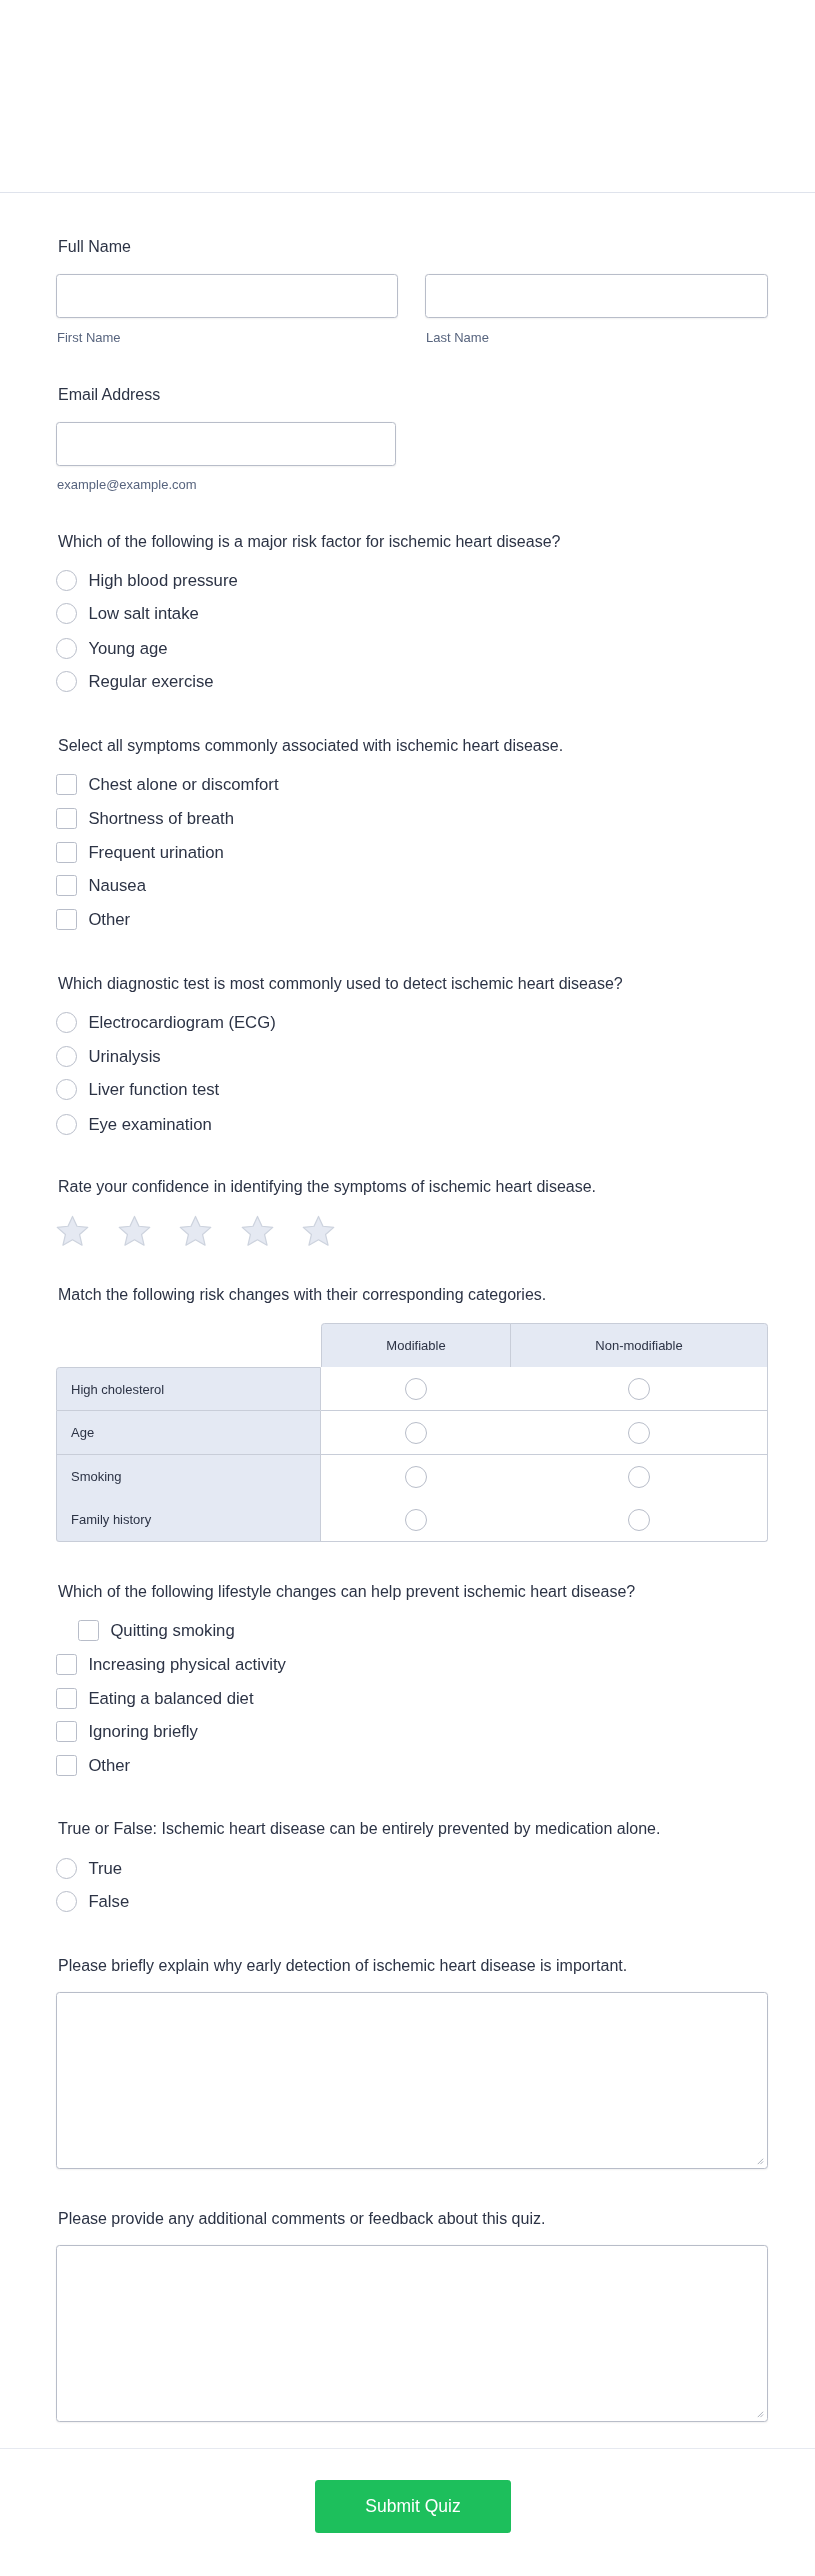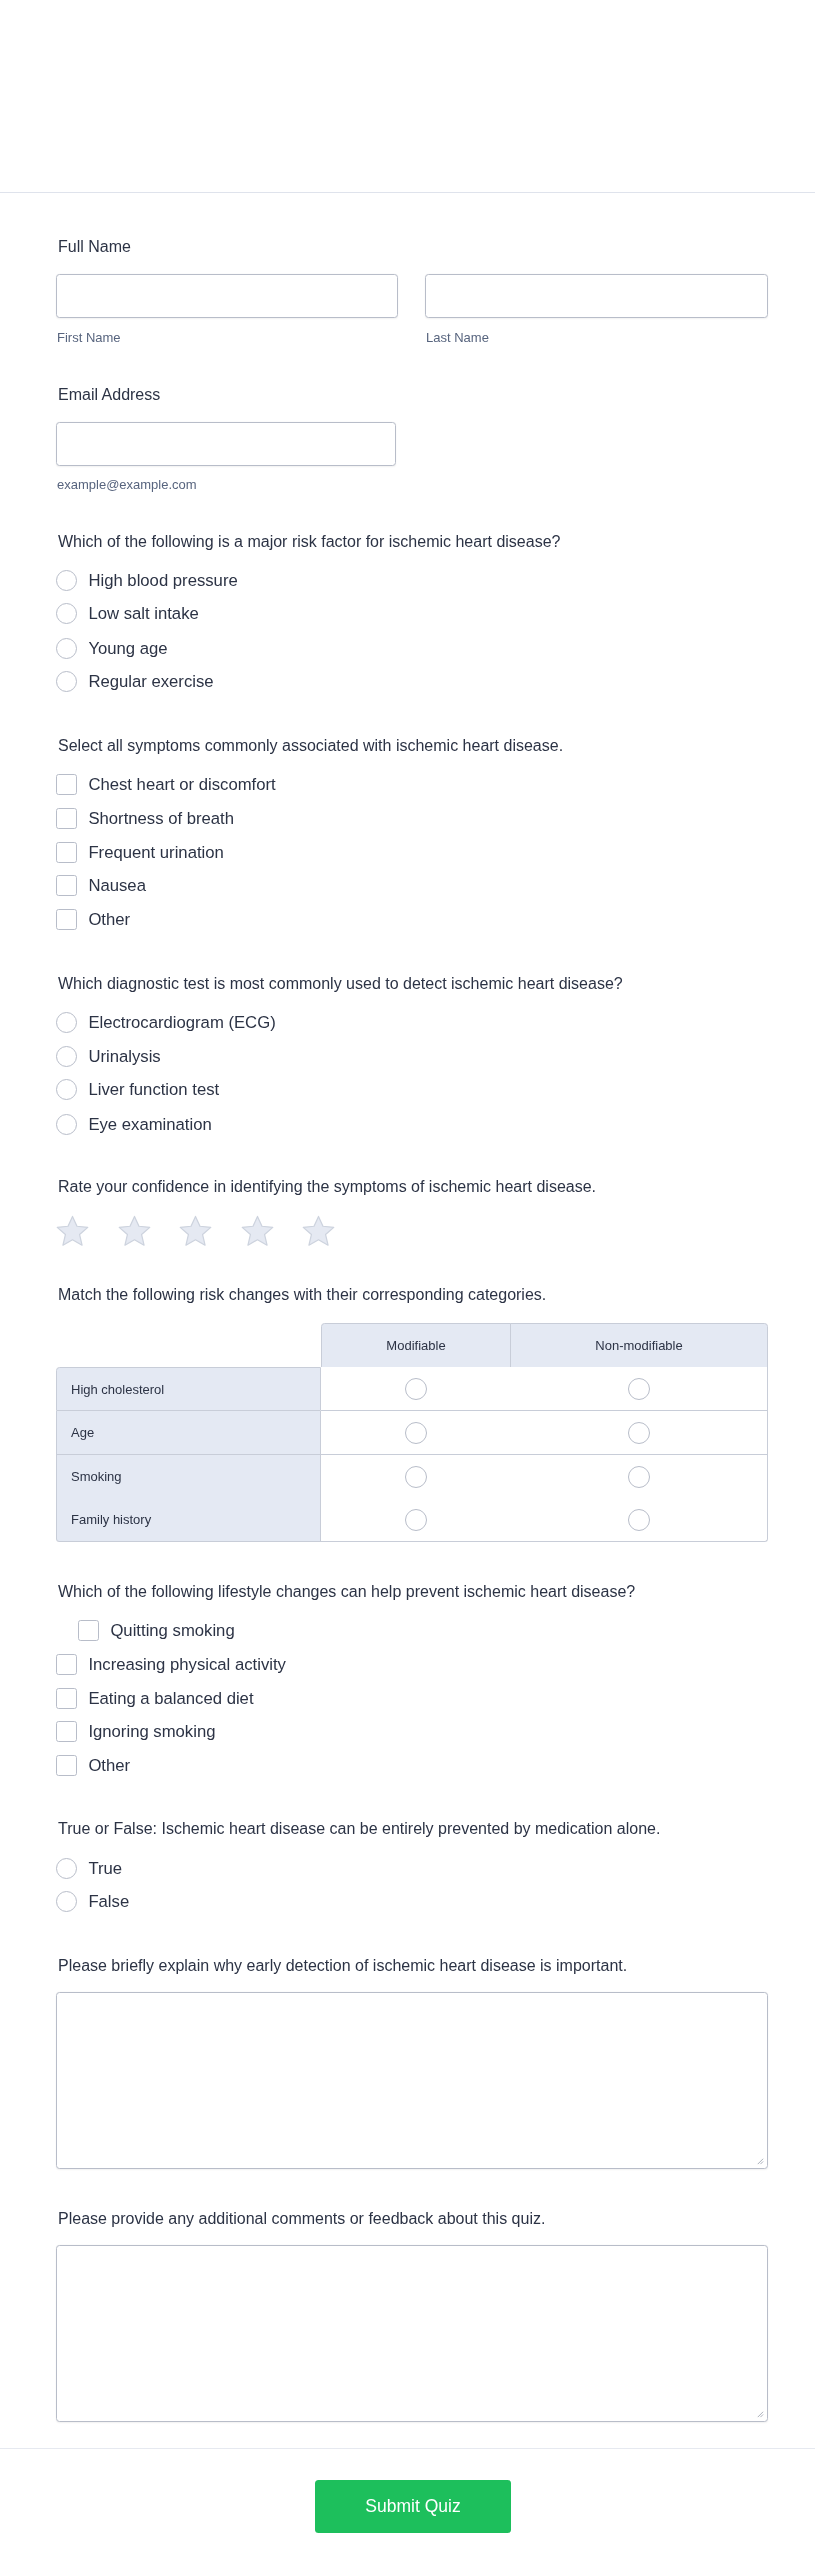--- a/index.html
+++ b/index.html
@@ -65,21 +65,21 @@
     <span class="opt-text">Young age</span>
   </div>
 <div class="opt" style="top:670px;">
     <span class="radio"></span>
     <span class="opt-text">Regular exercise</span>
   </div>
 
 <div class="q-label" style="top:737px;">Select all symptoms commonly associated with ischemic heart disease.</div>
 <div class="opt" style="top:773px;">
     <span class="checkbox"></span>
-    <span class="opt-text">Chest heart or discomfort</span>
+    <span class="opt-text">Chest alone or discomfort</span>
   </div>
 <div class="opt" style="top:807px;">
     <span class="checkbox"></span>
     <span class="opt-text">Shortness of breath</span>
   </div>
 <div class="opt" style="top:841px;">
     <span class="checkbox"></span>
     <span class="opt-text">Frequent urination</span>
   </div>
 <div class="opt" style="top:874px;">
@@ -174,21 +174,21 @@
 <div class="opt" style="top:1653px;">
     <span class="checkbox"></span>
     <span class="opt-text">Increasing physical activity</span>
   </div>
 <div class="opt" style="top:1687px;">
     <span class="checkbox"></span>
     <span class="opt-text">Eating a balanced diet</span>
   </div>
 <div class="opt" style="top:1720px;">
     <span class="checkbox"></span>
-    <span class="opt-text">Ignoring smoking</span>
+    <span class="opt-text">Ignoring briefly</span>
   </div>
 <div class="opt" style="top:1754px;">
     <span class="checkbox"></span>
     <span class="opt-text">Other</span>
   </div>
 
 <div class="q-label" style="top:1820px;">True or False: Ischemic heart disease can be entirely prevented by medication alone.</div>
 <div class="opt" style="top:1857px;">
     <span class="radio"></span>
     <span class="opt-text">True</span>

